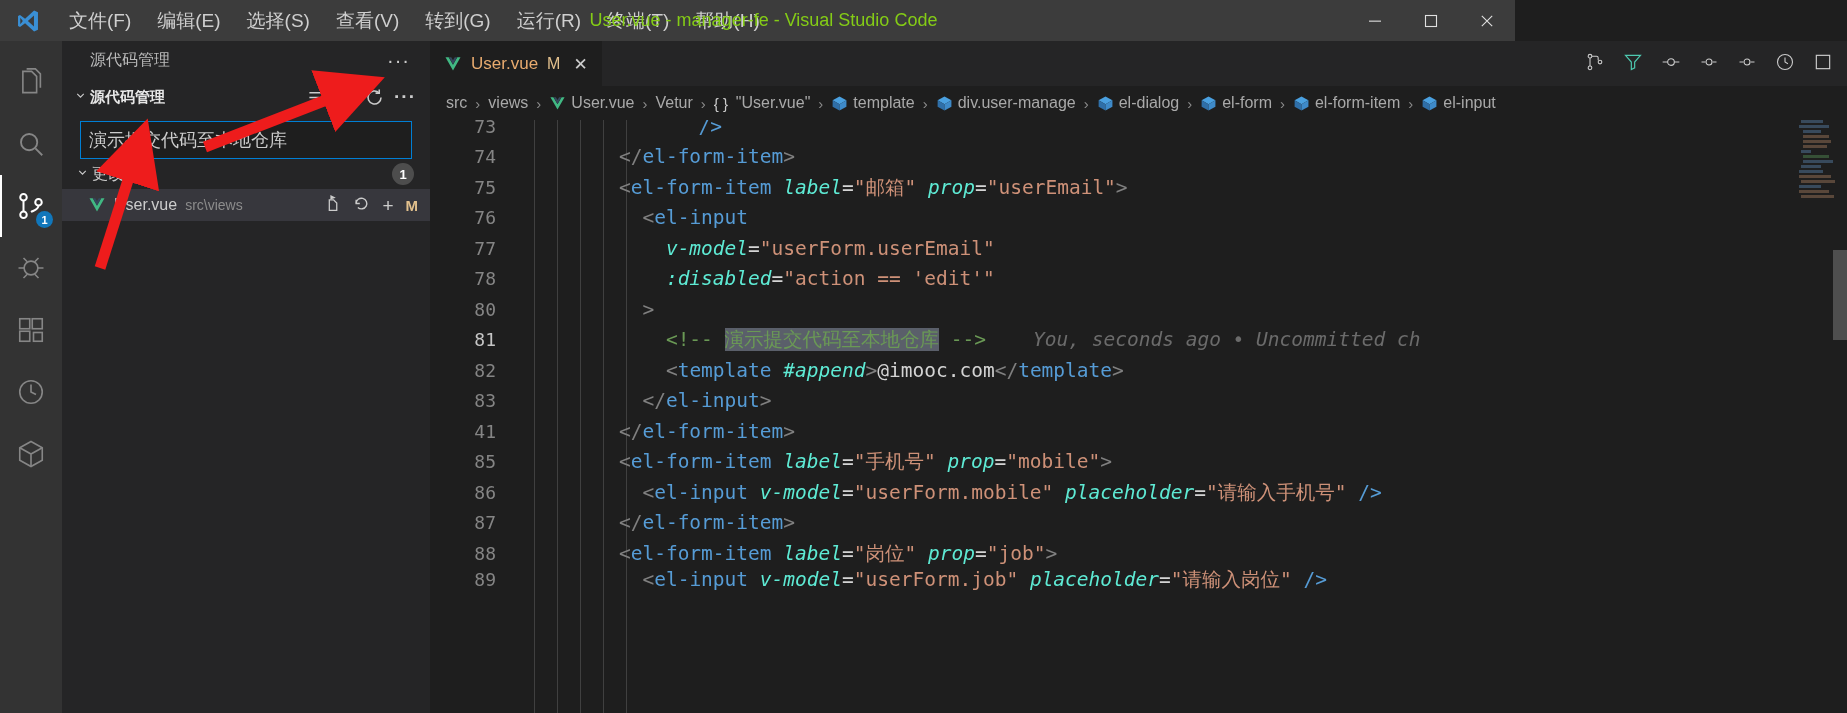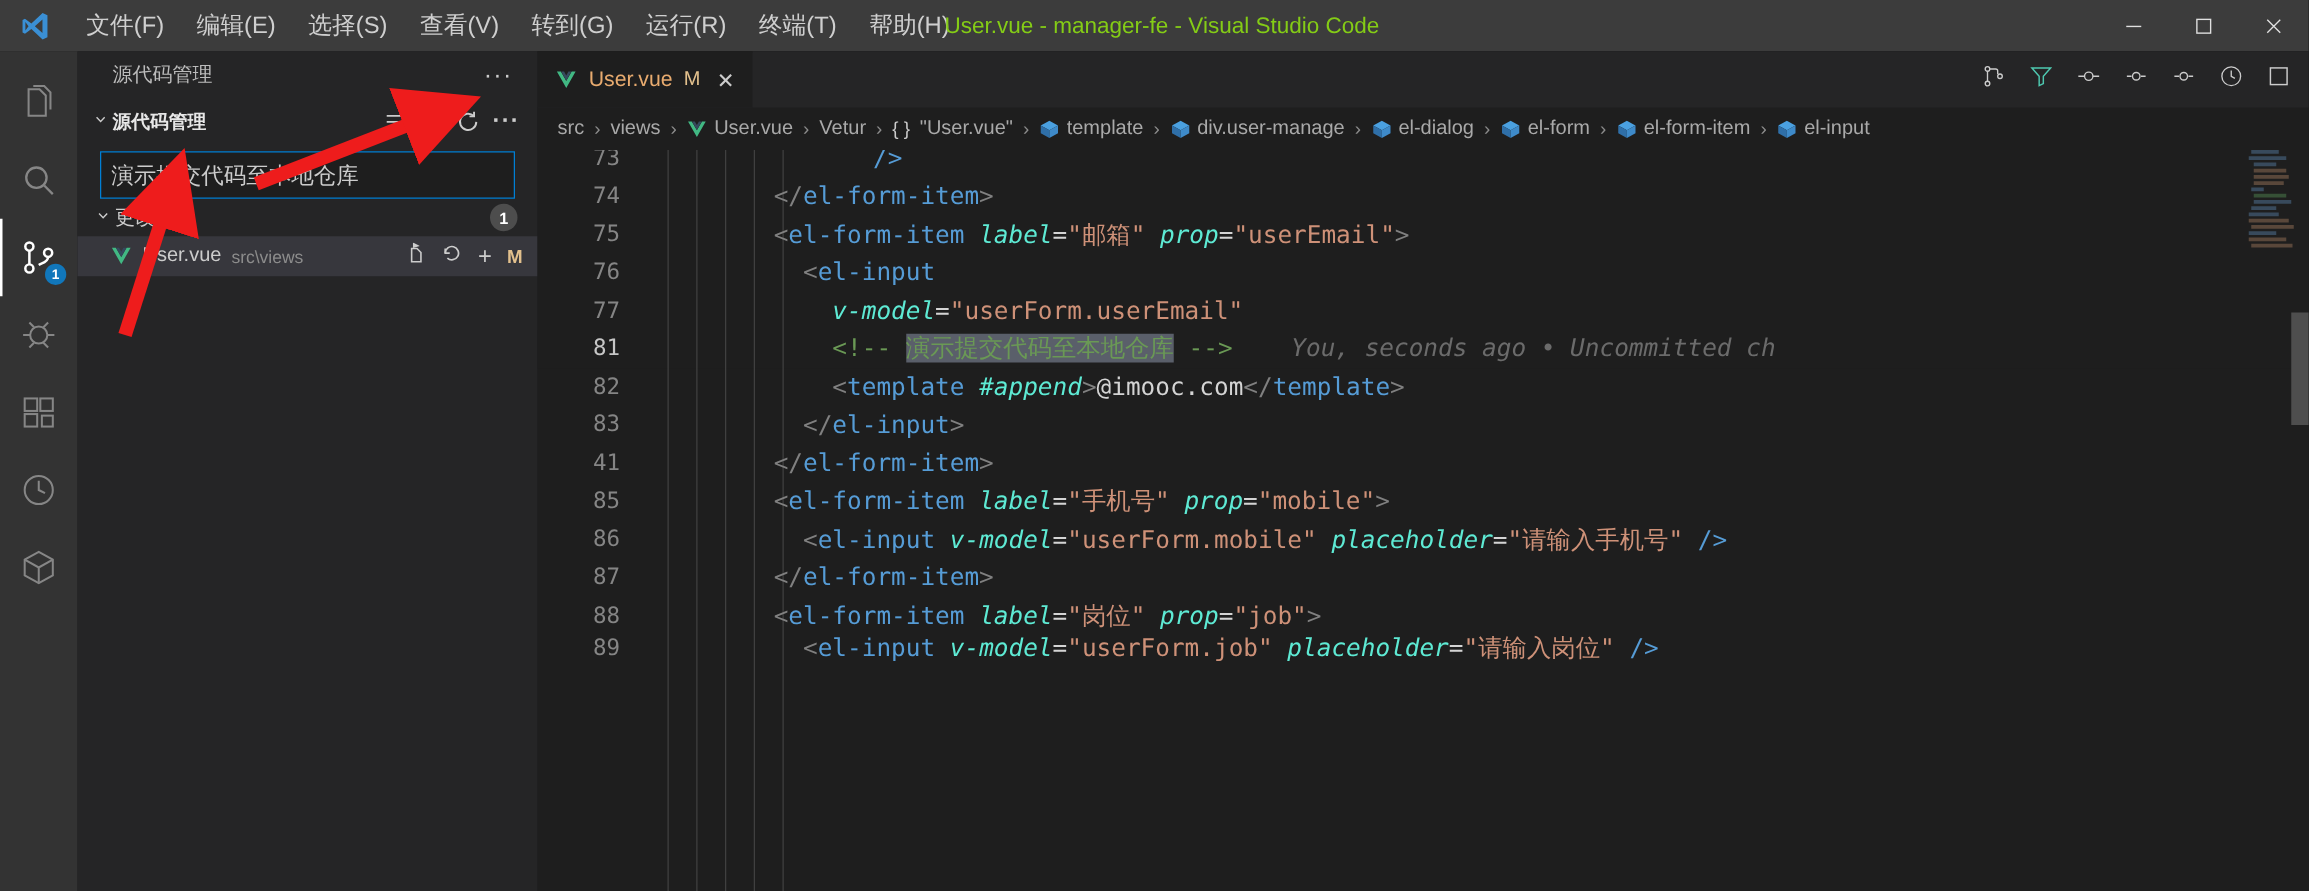--- a/index.html
+++ b/index.html
@@ -6,21 +6,21 @@
   html, body {
     width: 1847px; height: 713px;
     background: #1e1e1e; overflow: hidden;
     font-family: "Liberation Sans", sans-serif;
     -webkit-font-smoothing: antialiased;
   }
   #app { position: relative; width: 1847px; height: 713px; background:#1e1e1e; }
 
   
   .titlebar {
-    position: absolute; top: 0; left: 0; width: 1847px; height: 41px;
+    position: absolute; top: 0; left: 0; width: 1515px; height: 41px;
     background: #3c3c3c; display: flex; align-items: center;
     color: #cccccc;
   }
   .vscode-logo { width: 56px; height: 41px; display:flex; align-items:center; justify-content:center; }
   .vscode-logo svg { width: 26px; height: 26px; }
   .menu { display: flex; align-items: center; height: 41px; }
   .menu-item {
     padding: 0 13px; height: 41px; line-height: 41px;
     font-size: 19px; color: #cfcfcf; cursor: default; white-space: nowrap;
   }
@@ -498,20 +498,22 @@
         <div class="ig" style="left:58px"></div>
         <div class="ig" style="left:81px"></div>
         <div class="ig" style="left:104px"></div>
       </div>
       <div id="code-lines">
           <div class="code-line" style="height: 22px; align-items: flex-end; overflow: hidden; gap: 28px;"><div class="ln">73</div><div class="cursor-col"></div><div class="code-text"><span class="t-plain">          </span><span class="t-tag">/&gt;</span></div></div>
           <div class="code-line"><div class="ln">74</div><div class="cursor-col"></div><div class="code-text"><span class="t-plain">        </span><span class="t-punc">&lt;/</span><span class="t-tag">el-form-item</span><span class="t-punc">&gt;</span></div></div>
           <div class="code-line"><div class="ln">75</div><div class="cursor-col"></div><div class="code-text"><span class="t-plain">        </span><span class="t-punc">&lt;</span><span class="t-tag">el-form-item</span><span class="t-plain"> </span><span class="t-attr">label</span><span class="t-eq">=</span><span class="t-str">"邮箱"</span><span class="t-plain"> </span><span class="t-attr">prop</span><span class="t-eq">=</span><span class="t-str">"userEmail"</span><span class="t-punc">&gt;</span></div></div>
           <div class="code-line"><div class="ln">76</div><div class="cursor-col"></div><div class="code-text"><span class="t-plain">          </span><span class="t-punc">&lt;</span><span class="t-tag">el-input</span></div></div>
           <div class="code-line"><div class="ln">77</div><div class="cursor-col"></div><div class="code-text"><span class="t-plain">            </span><span class="t-attr">v-model</span><span class="t-eq">=</span><span class="t-str">"userForm.userEmail"</span></div></div>
+          <div class="code-line"><div class="ln">78</div><div class="cursor-col"></div><div class="code-text"><span class="t-plain">            </span><span class="t-attr">:disabled</span><span class="t-eq">=</span><span class="t-str">"action == 'edit'"</span></div></div>
+          <div class="code-line"><div class="ln">80</div><div class="cursor-col"></div><div class="code-text"><span class="t-plain">          </span><span class="t-punc">&gt;</span></div></div>
           <div class="code-line cur"><div class="ln cur">81</div><div class="cursor-col on"></div><div class="code-text"><span class="t-plain">            </span><span class="t-cmt">&lt;!-- </span><span class="t-cmt sel">演示提交代码至本地仓库</span><span class="t-cmt"> --&gt;</span><span class="t-plain">    </span><span class="t-blame">You, seconds ago • Uncommitted ch</span></div></div>
           <div class="code-line"><div class="ln">82</div><div class="cursor-col"></div><div class="code-text"><span class="t-plain">            </span><span class="t-punc">&lt;</span><span class="t-tag">template</span><span class="t-plain"> </span><span class="t-attr">#append</span><span class="t-punc">&gt;</span><span class="t-plain">@imooc.com</span><span class="t-punc">&lt;/</span><span class="t-tag">template</span><span class="t-punc">&gt;</span></div></div>
           <div class="code-line"><div class="ln">83</div><div class="cursor-col"></div><div class="code-text"><span class="t-plain">          </span><span class="t-punc">&lt;/</span><span class="t-tag">el-input</span><span class="t-punc">&gt;</span></div></div>
           <div class="code-line"><div class="ln">41</div><div class="cursor-col"></div><div class="code-text"><span class="t-plain">        </span><span class="t-punc">&lt;/</span><span class="t-tag">el-form-item</span><span class="t-punc">&gt;</span></div></div>
           <div class="code-line"><div class="ln">85</div><div class="cursor-col"></div><div class="code-text"><span class="t-plain">        </span><span class="t-punc">&lt;</span><span class="t-tag">el-form-item</span><span class="t-plain"> </span><span class="t-attr">label</span><span class="t-eq">=</span><span class="t-str">"手机号"</span><span class="t-plain"> </span><span class="t-attr">prop</span><span class="t-eq">=</span><span class="t-str">"mobile"</span><span class="t-punc">&gt;</span></div></div>
           <div class="code-line"><div class="ln">86</div><div class="cursor-col"></div><div class="code-text"><span class="t-plain">          </span><span class="t-punc">&lt;</span><span class="t-tag">el-input</span><span class="t-plain"> </span><span class="t-attr">v-model</span><span class="t-eq">=</span><span class="t-str">"userForm.mobile"</span><span class="t-plain"> </span><span class="t-attr">placeholder</span><span class="t-eq">=</span><span class="t-str">"请输入手机号"</span><span class="t-plain"> </span><span class="t-tag">/&gt;</span></div></div>
           <div class="code-line"><div class="ln">87</div><div class="cursor-col"></div><div class="code-text"><span class="t-plain">        </span><span class="t-punc">&lt;/</span><span class="t-tag">el-form-item</span><span class="t-punc">&gt;</span></div></div>
           <div class="code-line"><div class="ln">88</div><div class="cursor-col"></div><div class="code-text"><span class="t-plain">        </span><span class="t-punc">&lt;</span><span class="t-tag">el-form-item</span><span class="t-plain"> </span><span class="t-attr">label</span><span class="t-eq">=</span><span class="t-str">"岗位"</span><span class="t-plain"> </span><span class="t-attr">prop</span><span class="t-eq">=</span><span class="t-str">"job"</span><span class="t-punc">&gt;</span></div></div>
           <div class="code-line" style="height: 22px; overflow: hidden;"><div class="ln">89</div><div class="cursor-col"></div><div class="code-text"><span class="t-plain">          </span><span class="t-punc">&lt;</span><span class="t-tag">el-input</span><span class="t-plain"> </span><span class="t-attr">v-model</span><span class="t-eq">=</span><span class="t-str">"userForm.job"</span><span class="t-plain"> </span><span class="t-attr">placeholder</span><span class="t-eq">=</span><span class="t-str">"请输入岗位"</span><span class="t-plain"> </span><span class="t-tag">/&gt;</span></div></div>
         </div>

